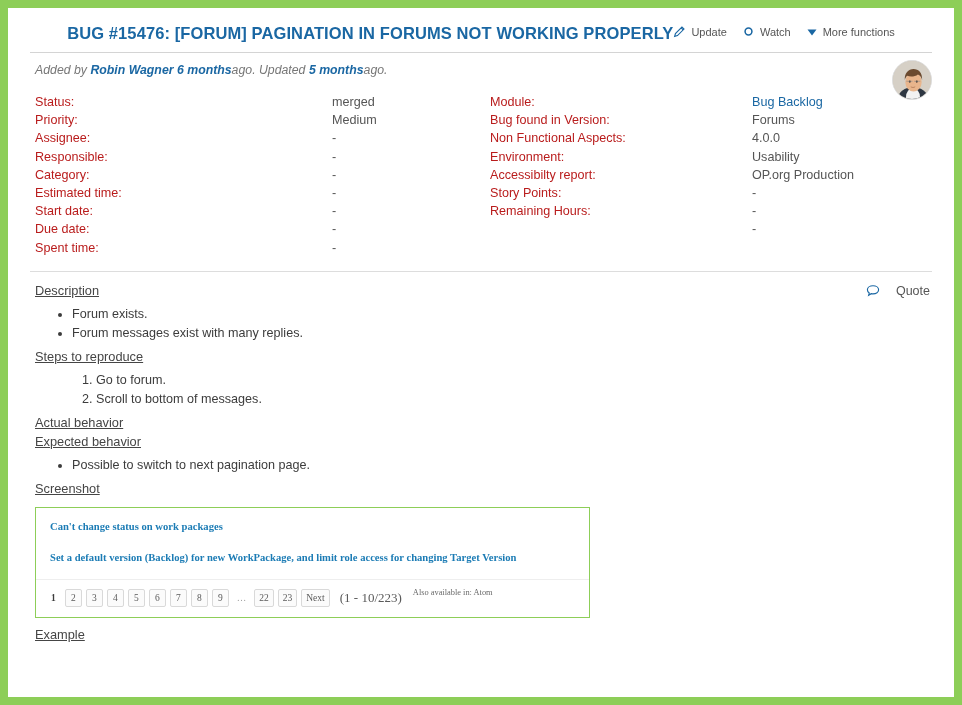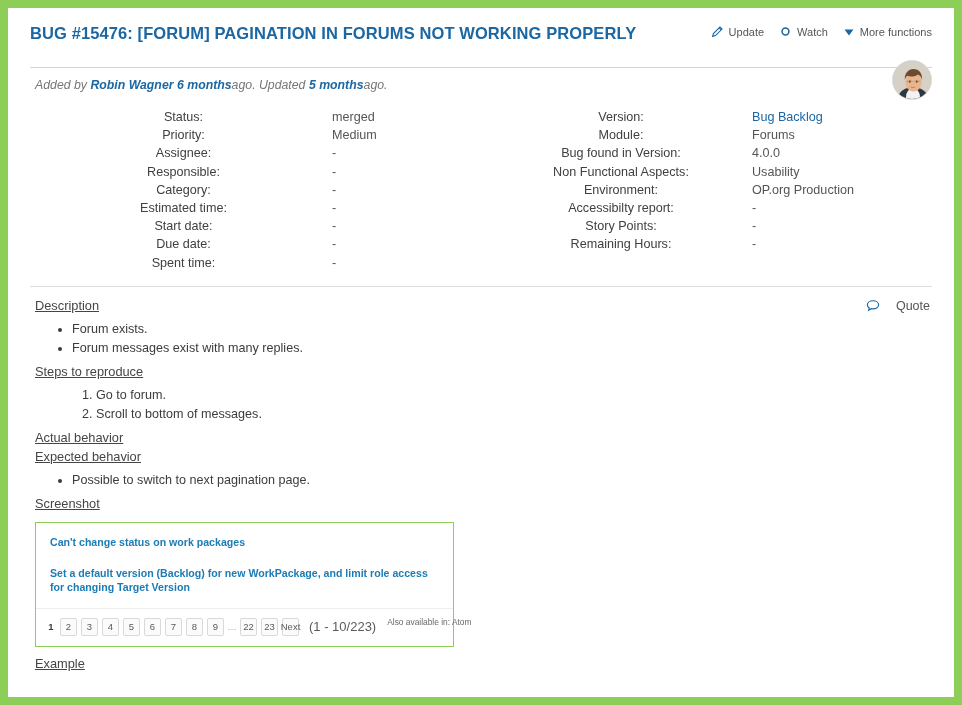--- a/index.html
+++ b/index.html
@@ -21,22 +21,22 @@
     width: 946px;
     height: 689px;
     padding: 12px 22px 0 22px;
     background: #ffffff;
   }
 
   
   .wp-header {
     display: flex;
     align-items: flex-start;
-    justify-content: space-between;
-    padding-bottom: 24px;
+    justify-content: center;
+    padding-bottom: 9px;
     border-bottom: 1px solid #d4d4d4;
   }
   .wp-title {
     font-size: 16.5px;
     font-weight: bold;
     color: #1a67a3;
     letter-spacing: .1px;
     line-height: 20px;
     margin: 3px 0 0 0;
     white-space: nowrap;
@@ -79,21 +79,21 @@
   
   .attrs {
     display: flex;
     margin: 16px 0 0 5px;
     font-size: 12.6px;
     color: #444444;
   }
   .attr-col { display: flex; }
   .attr-col.left  { width: 455px; }
   .attr-col.right { width: 420px; }
-  .attr-labels { color: #404040; text-align: center; }
+  .attr-labels { color: #b91c1c; }
   .attr-values { color: #555555; }
   .attr-labels div, .attr-values div {
     height: 18.2px; line-height: 18.2px; white-space: nowrap;
   }
   .attr-col.left .attr-labels  { width: 297px; }
   .attr-col.right .attr-labels { width: 262px; }
   .attr-values a { color: #1a67a3; text-decoration: none; }
 
   hr.sep {
     border: none;
@@ -128,23 +128,24 @@
     color: #3c3c3c;
     line-height: 19px;
   }
   ul.bullets li { list-style: disc; }
   ol.steps { padding-left: 66px; }
   ol.steps li { list-style: decimal; }
 
   
   .shot {
     margin: 9px 0 0 5px;
-    width: 419px;
+    width: 555px;
     border: 1.5px solid #8dce58;
     background: #ffffff;
+    font-family: Liberation Serif, serif;
   }
   .shot-body { padding: 12px 14px 14px 14px; }
   .shot-link {
     font-size: 10.6px;
     font-weight: bold;
     color: #1c7cb5;
     line-height: 14px;
   }
   .shot-link + .shot-link { margin-top: 17px; }
   .shot-divider { border-top: 1px solid #eeeeee; }
@@ -260,21 +261,20 @@
         <div>-</div>
         <div>-</div>
         <div>-</div>
         <div>-</div>
         <div>-</div>
       </div>
     </div>
 
     <div class="attr-col right">
       <div class="attr-labels">
-        <div>Version:</div>
         <div>Module:</div>
         <div>Bug found in Version:</div>
         <div>Non Functional Aspects:</div>
         <div>Environment:</div>
         <div>Accessibilty report:</div>
         <div>Story Points:</div>
         <div>Remaining Hours:</div>
       </div>
       <div class="attr-values">
         <div><a href="#">Bug Backlog</a></div>

